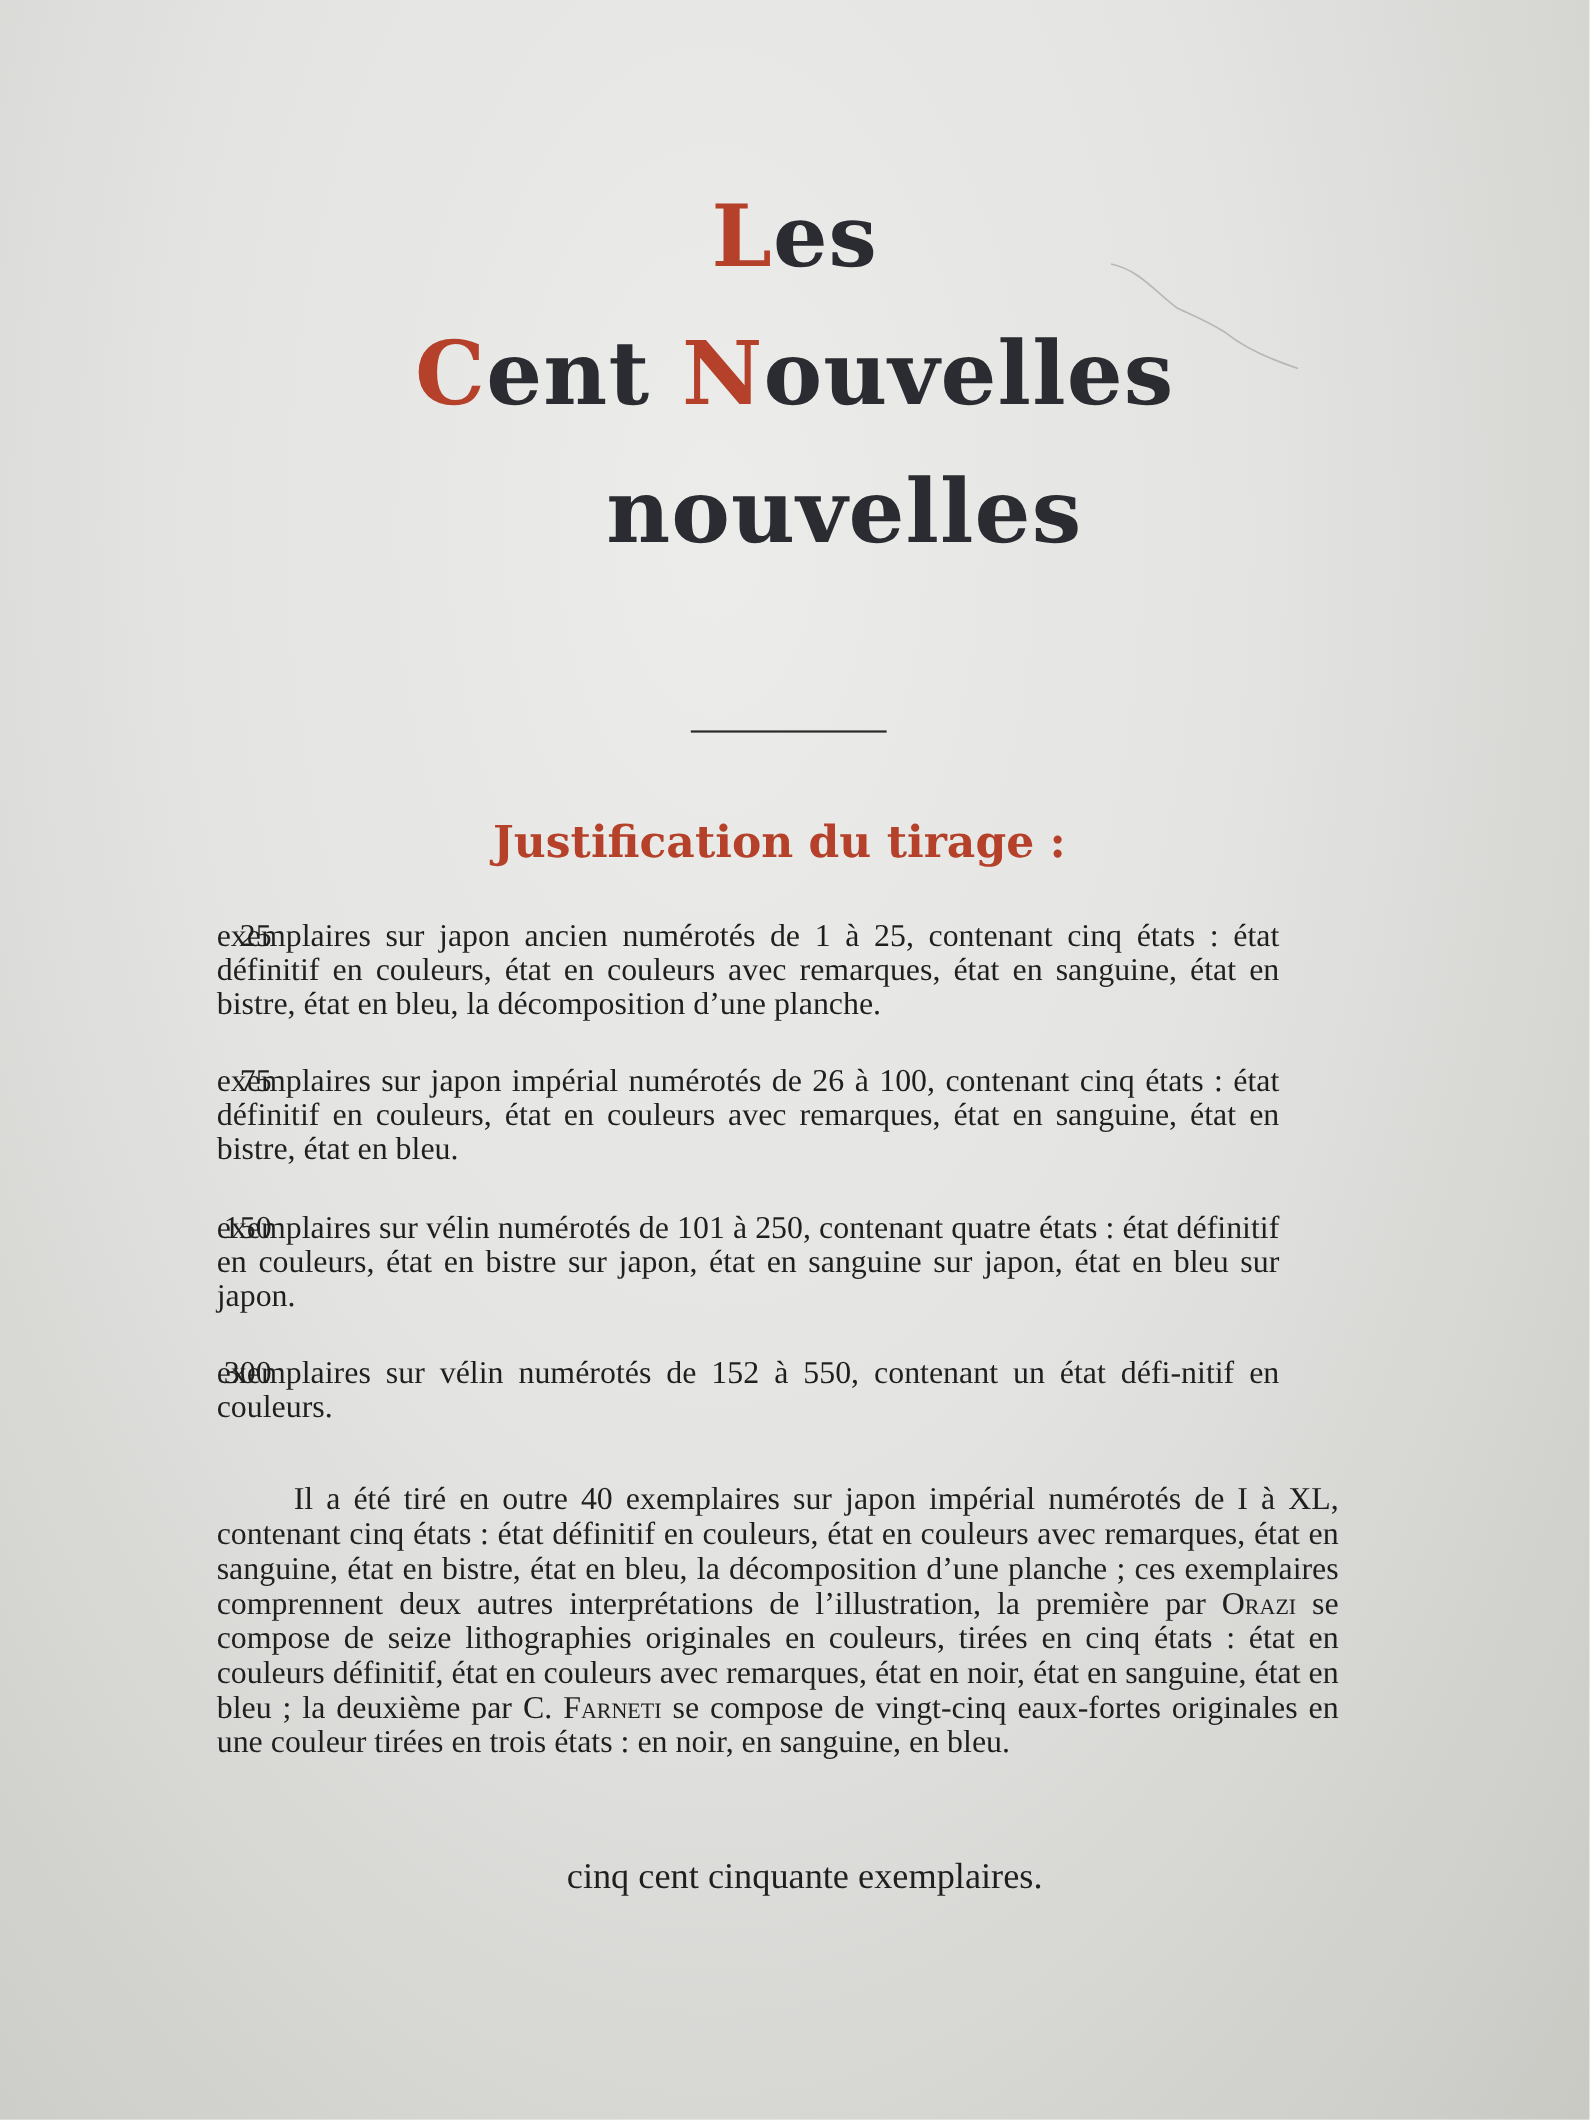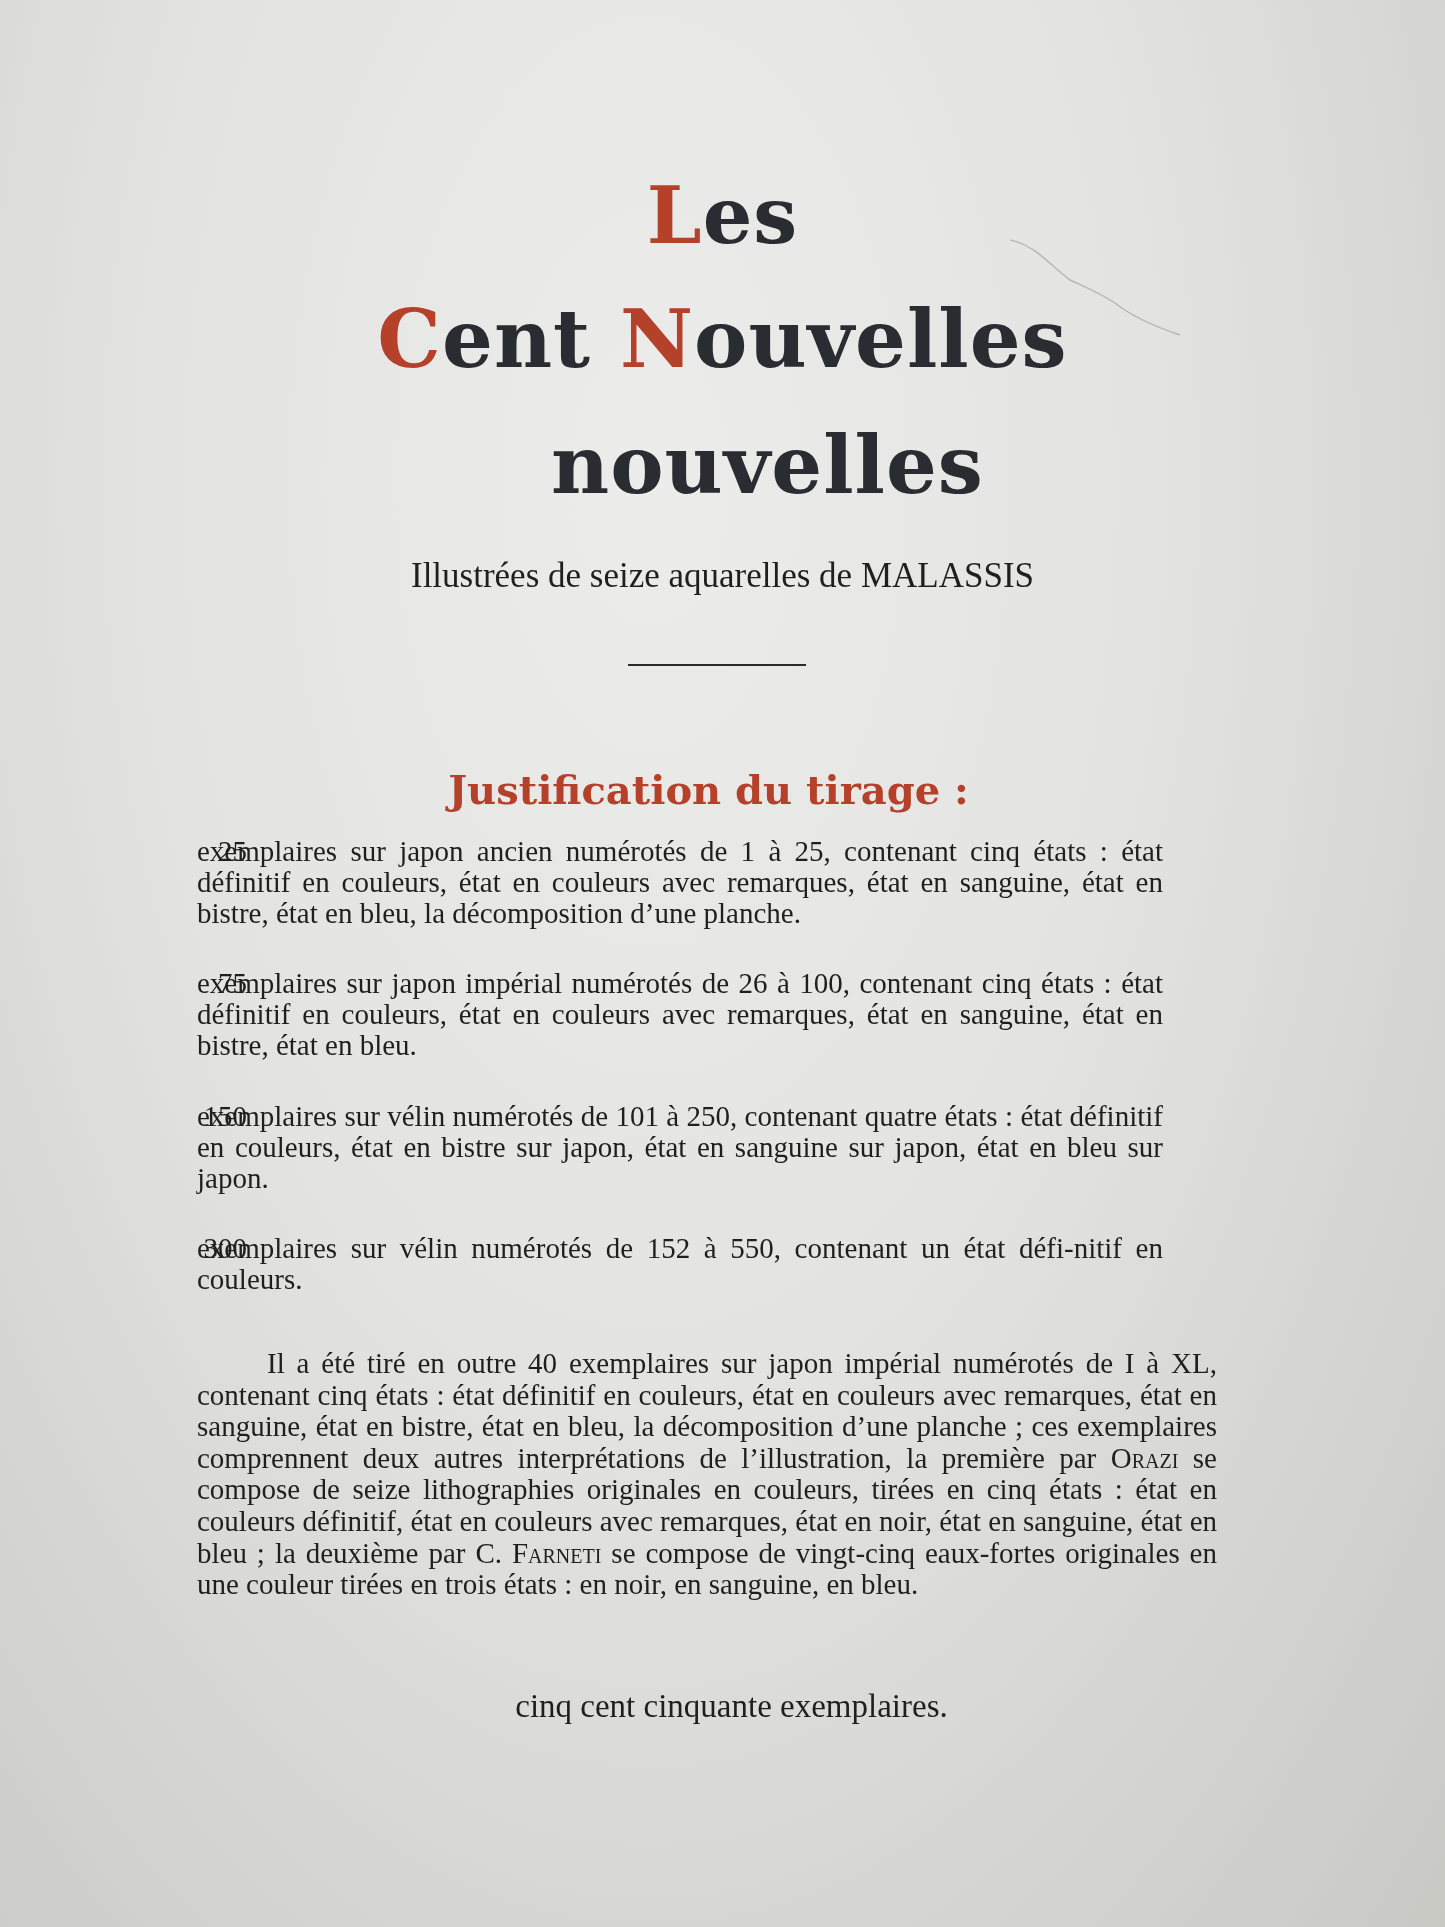--- a/index.html
+++ b/index.html
@@ -57,21 +57,20 @@
   .heading {
     position: absolute;
     top: 742px;
     left: 0;
     width: 1417px;
     text-align: center;
     font-family: "DejaVu Serif", "Liberation Serif", serif;
     font-weight: bold;
     font-size: 40px;
     color: #b5412a;
-    margin-top: 24px;
   }
   .entry {
     position: absolute;
     left: 197px;
     width: 1036px;
     font-size: 29px;
     line-height: 31px;
   }
   .entry .num {
     position: absolute;
@@ -130,21 +129,20 @@
     <span class="red">L</span><span>es</span>
   </div>
 
   <div class="title-line t2">
     <span class="red">C</span><span>ent</span>
     <span class="red">N</span><span>ouvelles</span>
   </div>
 
   <div class="title-line t3">nouvelles</div>
 
-  <div class="subtitle">Illustrées de seize aquarelles de MALASSIS</div>
 
   <div class="rule"></div>
 
   <div class="heading">Justification du tirage :</div>
 
   <div class="entry e1">
     <span class="num">25</span>
     <div class="txt">exemplaires sur japon ancien numérotés de 1 à 25, contenant cinq états : état définitif en couleurs, état en couleurs avec remarques, état en sanguine, état en bistre, état en bleu, la décomposition d’une planche.</div>
   </div>
 

